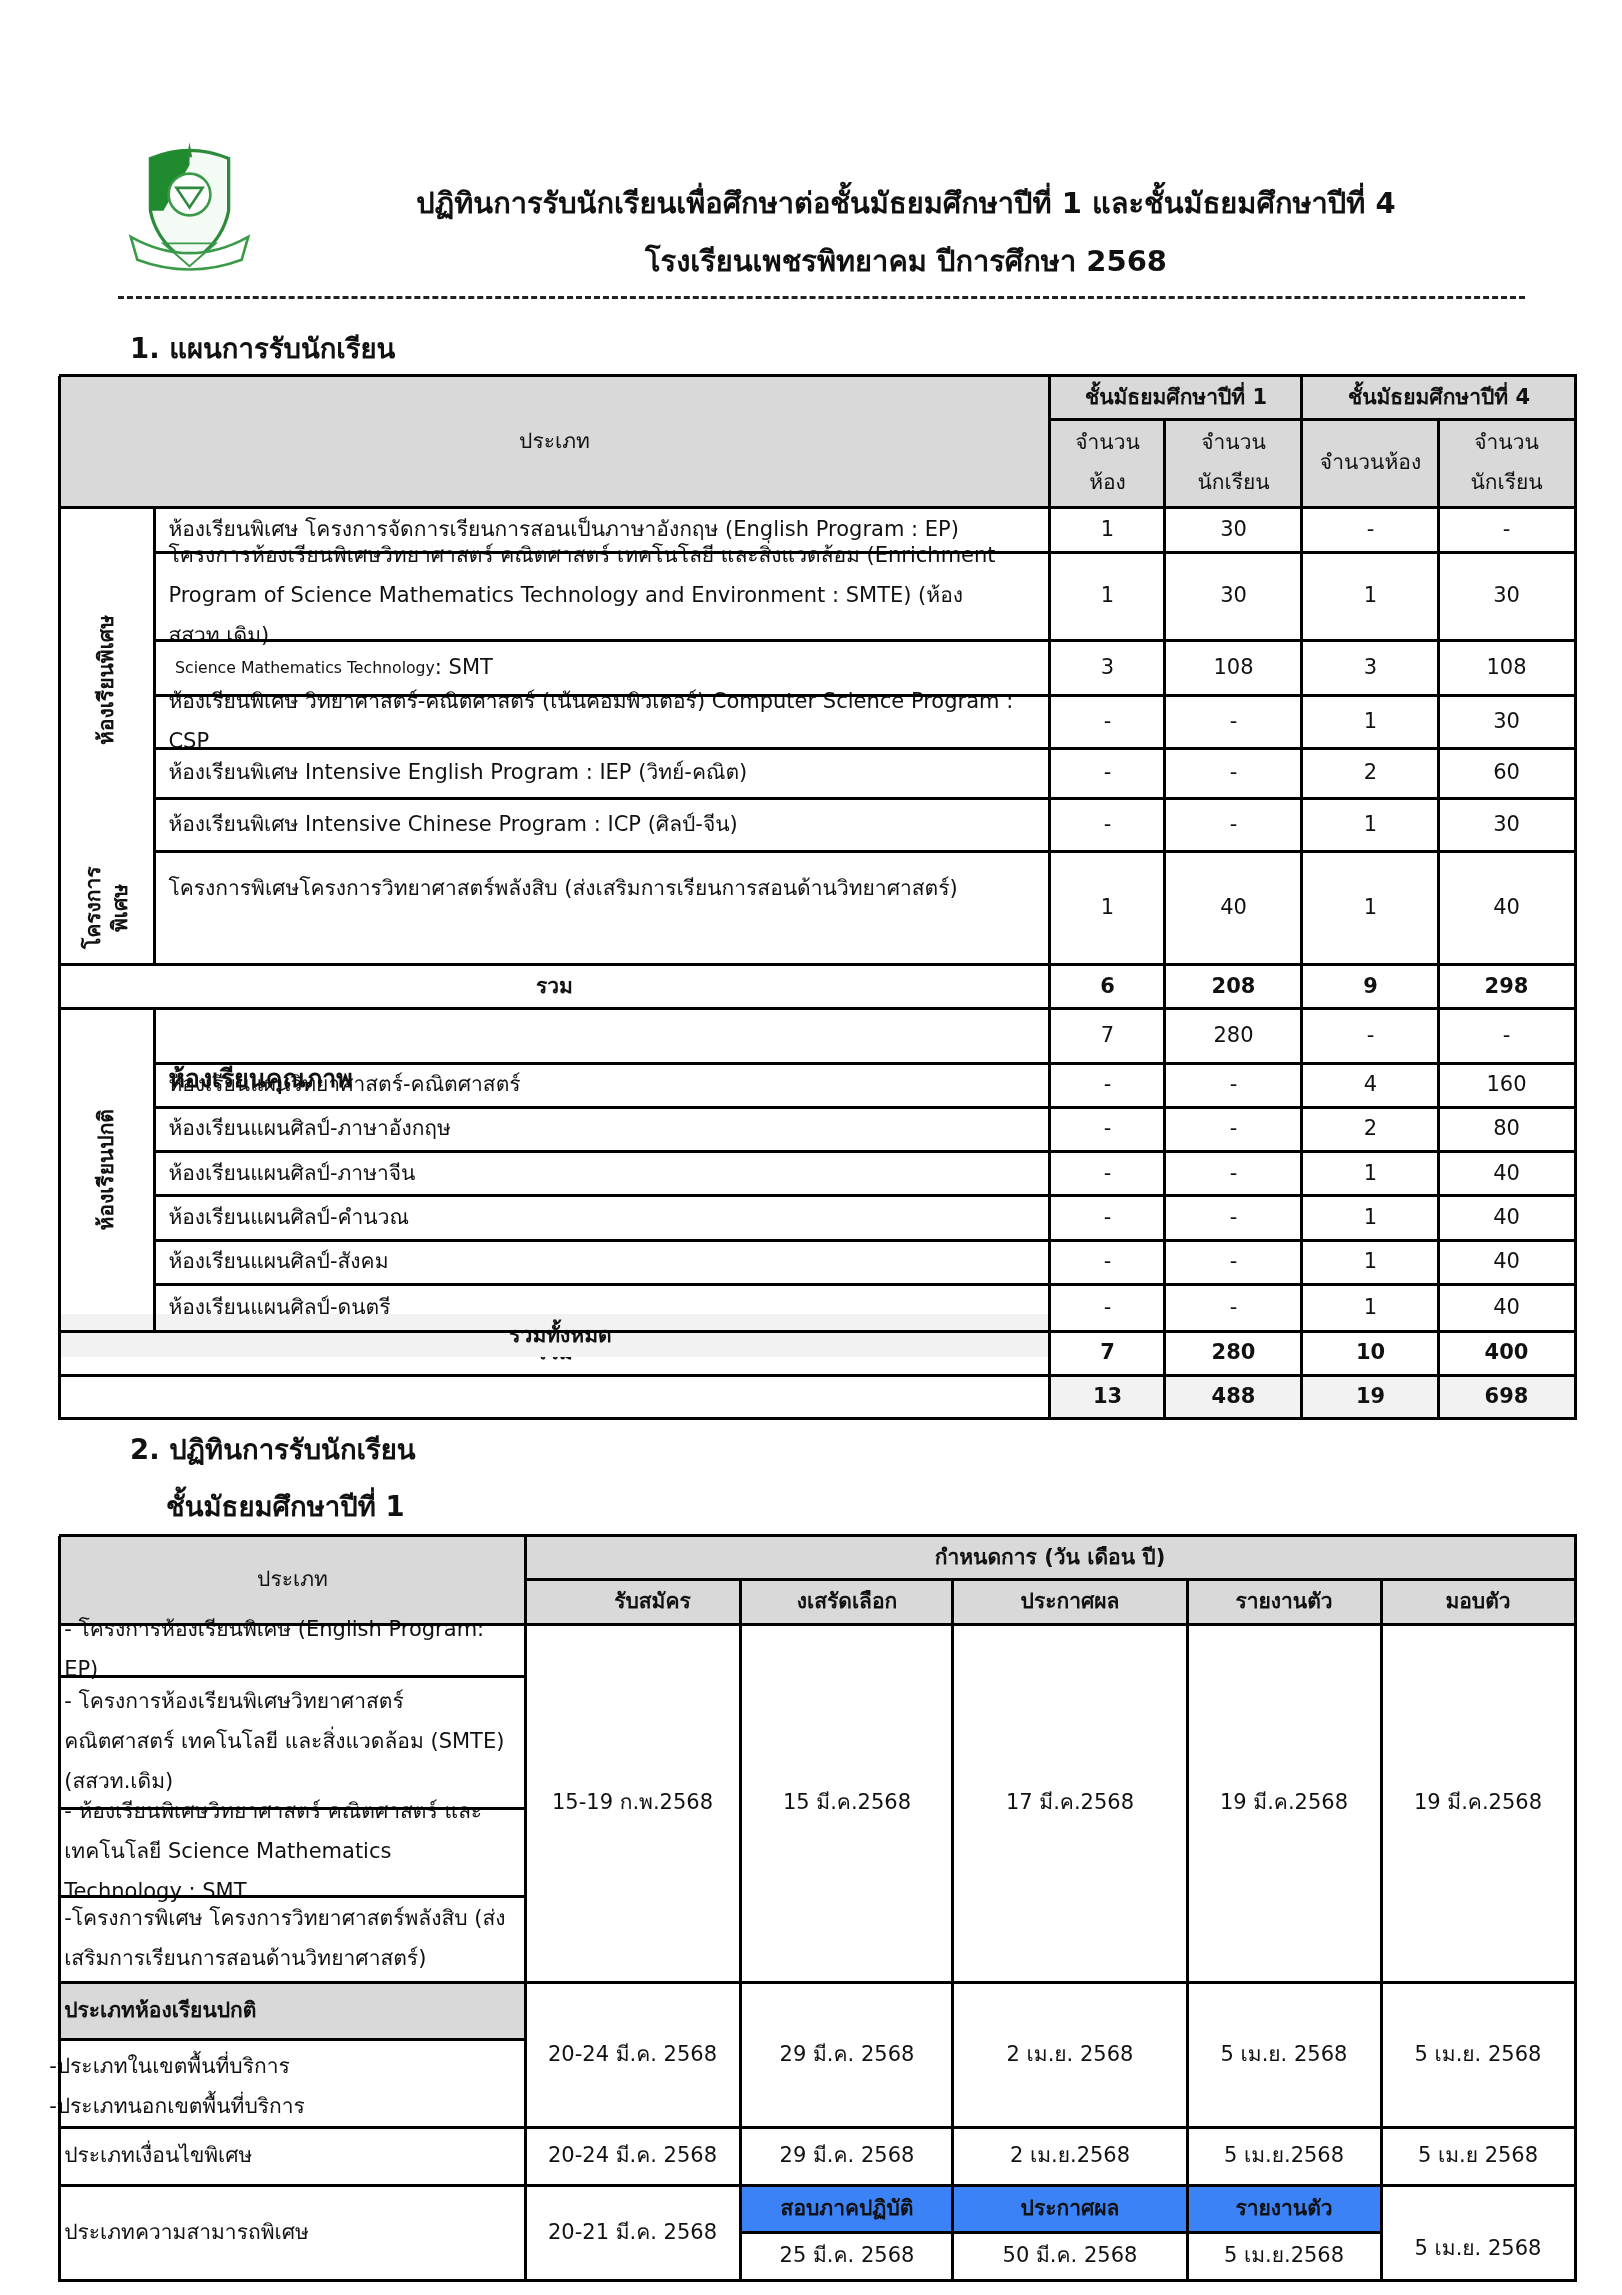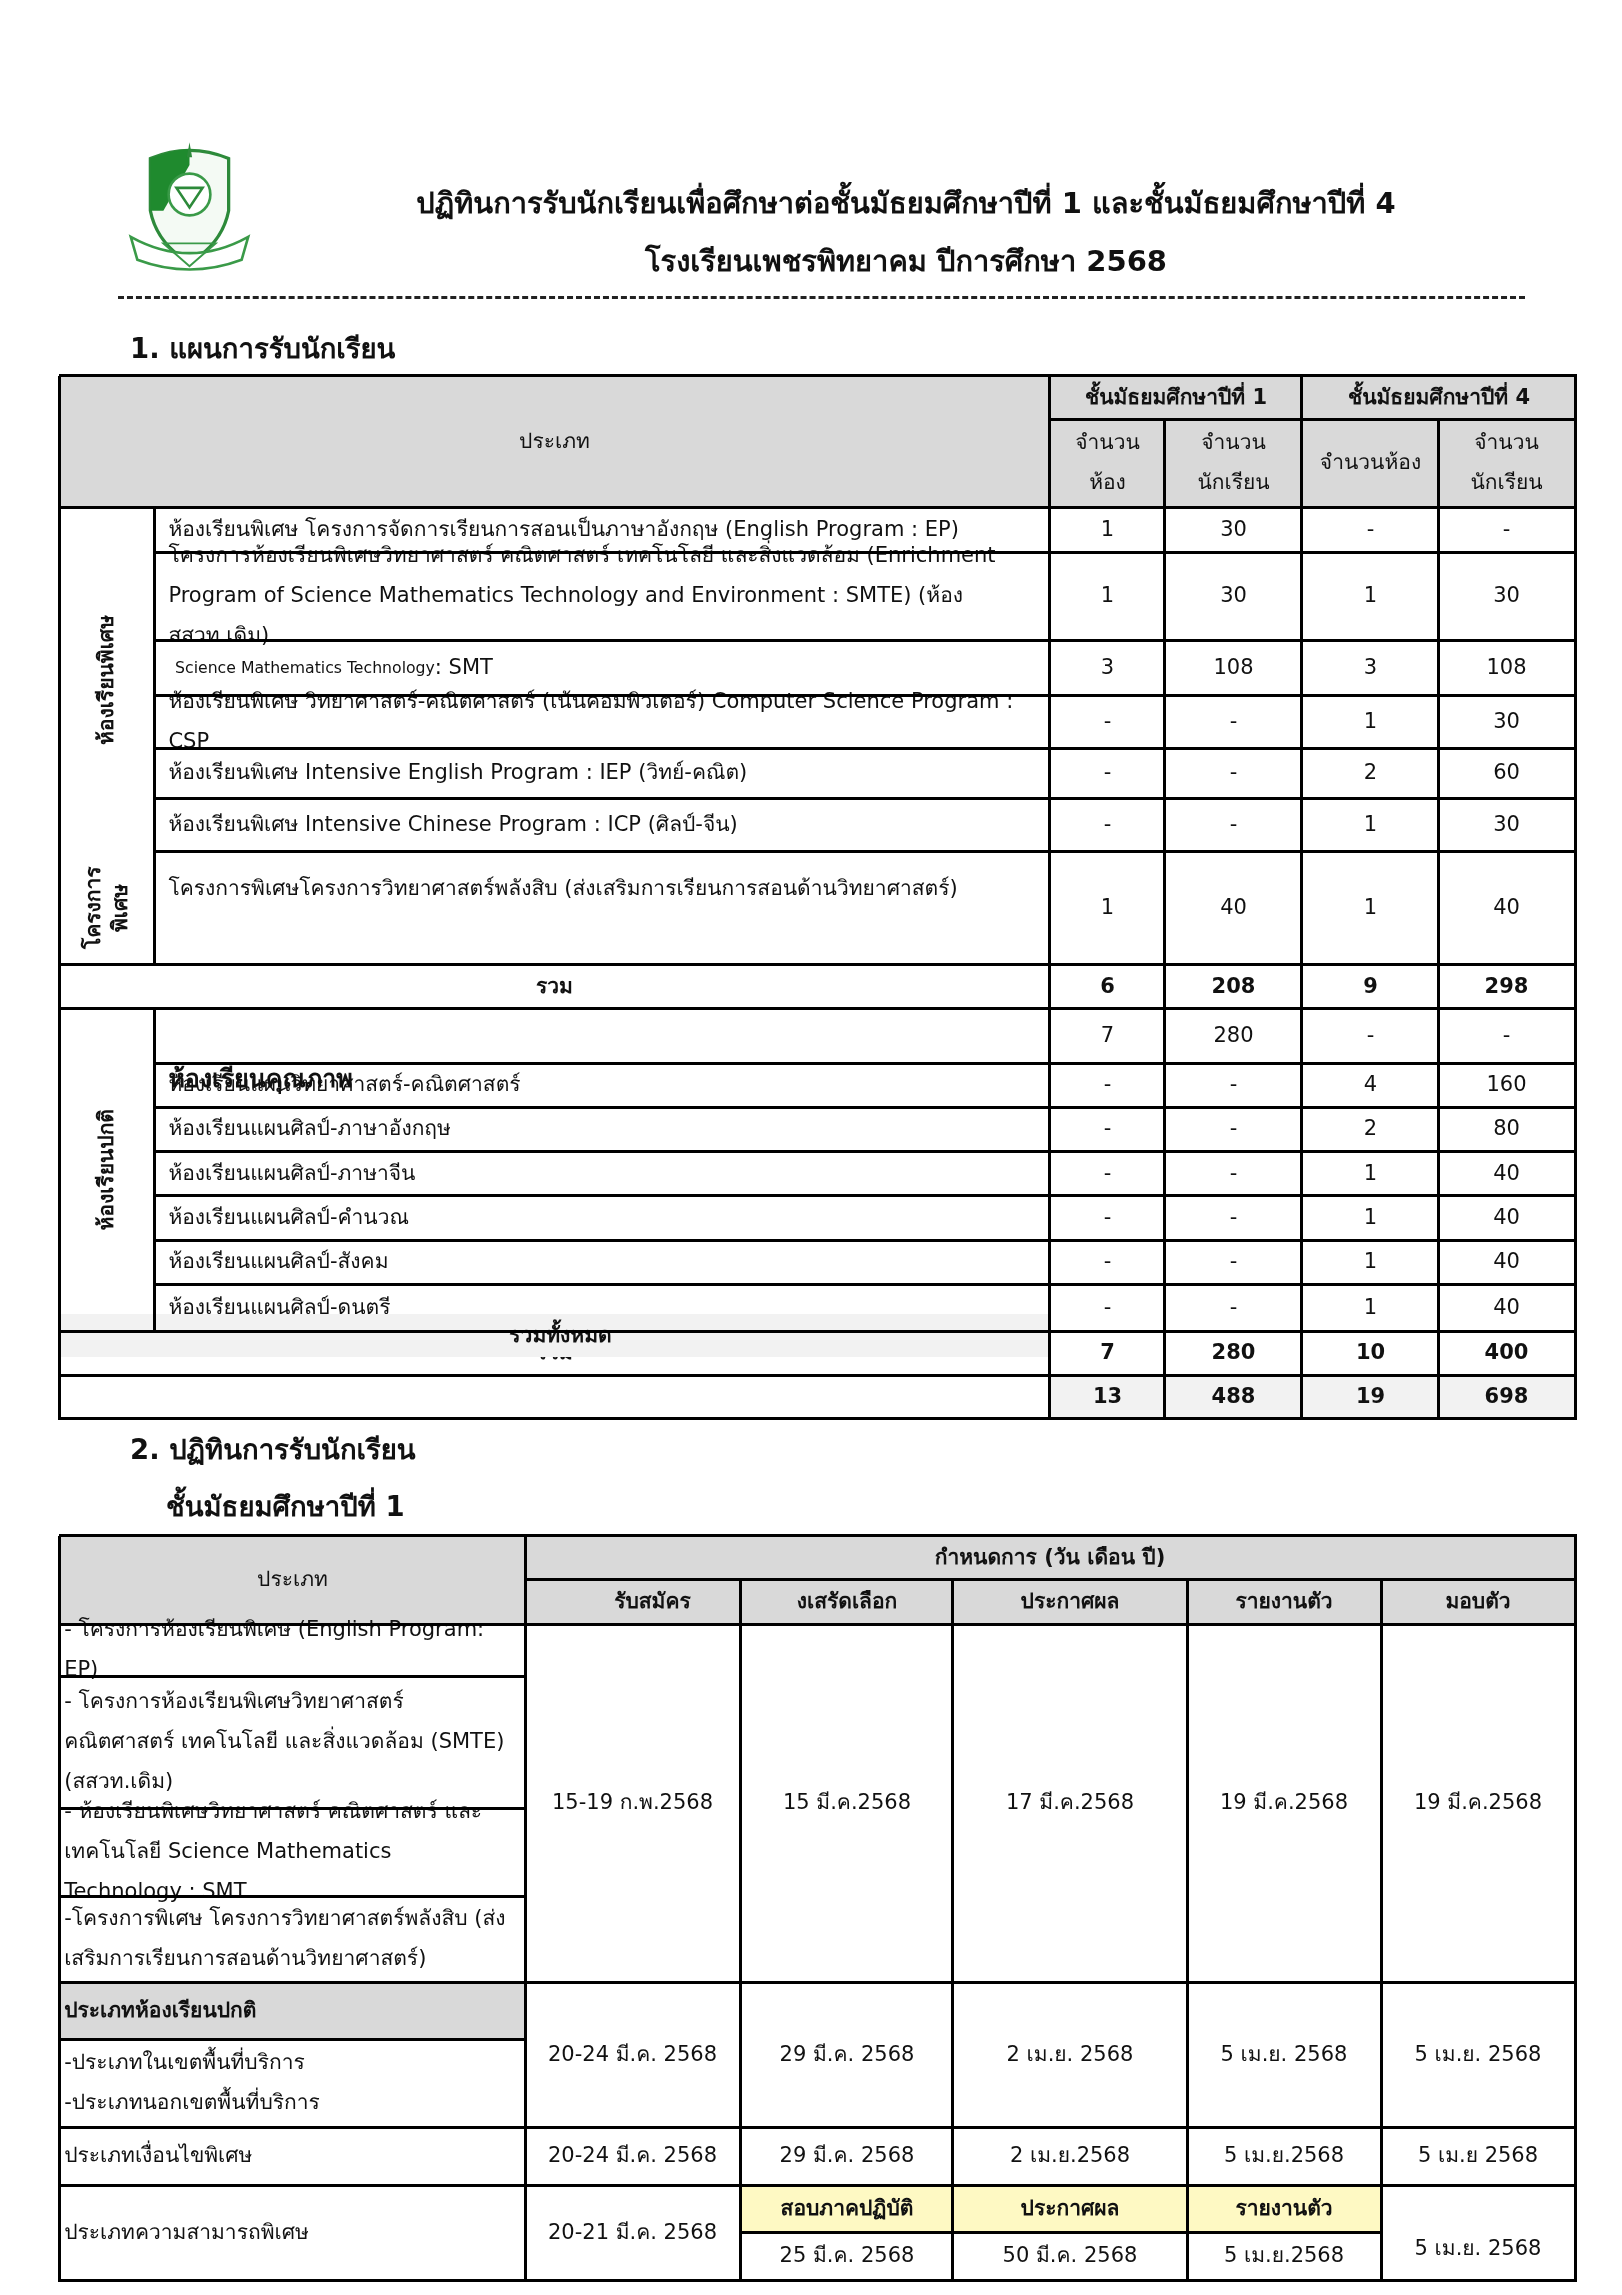--- a/index.html
+++ b/index.html
@@ -10,21 +10,21 @@
   .title { left:366px; width:1080px; text-align:center; font-weight:bold; font-size:29px; }
   .t1 { top:180px; }
   .t2 { top:238px; }
   .dash { left:118px; top:296px; width:1407px; height:0; border-top:3.3px dashed #222; }
   .h1 { font-weight:bold; font-size:27.5px; }
   .cell { position:absolute; box-sizing:border-box; display:flex; align-items:center;
           justify-content:center; text-align:center; font-size:21px; line-height:1.9; }
   .left { justify-content:flex-start; text-align:left; padding-left:14.4px; }
   .gray { background:#d9d9d9; }
   .lgray { background:#f2f2f2; }
-  .green { background:#fef9c3; }
+  .green { background:#3b82f6; }
   .b { font-weight:bold; }
   .line-h { position:absolute; height:2.6px; background:#000; }
   .line-v { position:absolute; width:2.6px; background:#000; }
   .vert { writing-mode:vertical-rl; transform:rotate(180deg); font-weight:bold; font-size:21px; }
   .small { font-size:15.7px; }
   .big { font-size:25px; font-weight:bold; }
   .col { flex-direction:column; }
 </style>
 </head>
 <body>
@@ -193,21 +193,21 @@
     <div class="cell left" style="left: 59px; top: 1624px; width: 467px; height: 52px; padding-right: 10.5px; padding-left: 5.2px;">- โครงการห้องเรียนพิเศษ (English Program: EP)</div>
     <div class="cell left" style="left: 59px; top: 1676px; width: 467px; height: 132px; padding-right: 10.5px; padding-left: 5.2px;">- โครงการห้องเรียนพิเศษวิทยาศาสตร์ คณิตศาสตร์ เทคโนโลยี และสิ่งแวดล้อม (SMTE) (สสวท.เดิม)</div>
     <div class="cell left" style="left: 59px; top: 1808px; width: 467px; height: 88px; padding-right: 10.5px; padding-left: 5.2px;">- ห้องเรียนพิเศษวิทยาศาสตร์ คณิตศาสตร์ และเทคโนโลยี Science Mathematics Technology : SMT</div>
     <div class="cell left" style="left: 59px; top: 1896px; width: 467px; height: 86px; padding-right: 10.5px; padding-left: 5.2px;">-โครงการพิเศษ  โครงการวิทยาศาสตร์พลังสิบ (ส่งเสริมการเรียนการสอนด้านวิทยาศาสตร์)</div>
     <div class="cell " style="left: 525px; top: 1624px; width: 215px; height: 358px;">15-19 ก.พ.2568</div>
     <div class="cell " style="left: 741px; top: 1624px; width: 212px; height: 358px;">15 มี.ค.2568</div>
     <div class="cell " style="left: 953px; top: 1624px; width: 234px; height: 358px;">17 มี.ค.2568</div>
     <div class="cell " style="left: 1187px; top: 1624px; width: 194px; height: 358px;">19 มี.ค.2568</div>
     <div class="cell " style="left: 1381px; top: 1624px; width: 194px; height: 358px;">19 มี.ค.2568</div>
     <div class="cell left gray b" style="left: 59px; top: 1982px; width: 467px; height: 57px; padding-left: 5.2px;">ประเภทห้องเรียนปกติ</div>
-    <div class="cell left col" style="left: 59px; top: 2039px; width: 467px; height: 88px; align-items: flex-start; justify-content: center; padding-left: 5.2px;">
+    <div class="cell left col" style="left: 44px; top: 2039px; width: 467px; height: 88px; align-items: flex-start; justify-content: flex-end; padding-left: 5.2px;">
       <div>-ประเภทในเขตพื้นที่บริการ</div>
       <div>-ประเภทนอกเขตพื้นที่บริการ</div>
     </div>
     <div class="cell " style="left: 525px; top: 1982px; width: 215px; height: 145px;">20-24 มี.ค. 2568</div>
     <div class="cell " style="left: 741px; top: 1982px; width: 212px; height: 145px;">29 มี.ค. 2568</div>
     <div class="cell " style="left: 953px; top: 1982px; width: 234px; height: 145px;">2 เม.ย. 2568</div>
     <div class="cell " style="left: 1187px; top: 1982px; width: 194px; height: 145px;">5 เม.ย. 2568</div>
     <div class="cell " style="left: 1381px; top: 1982px; width: 194px; height: 145px;">5 เม.ย. 2568</div>
     <div class="cell left" style="left: 59px; top: 2127px; width: 467px; height: 58px; padding-left: 5.2px;">ประเภทเงื่อนไขพิเศษ</div>
     <div class="cell " style="left: 525px; top: 2127px; width: 215px; height: 58px;">20-24 มี.ค. 2568</div>

